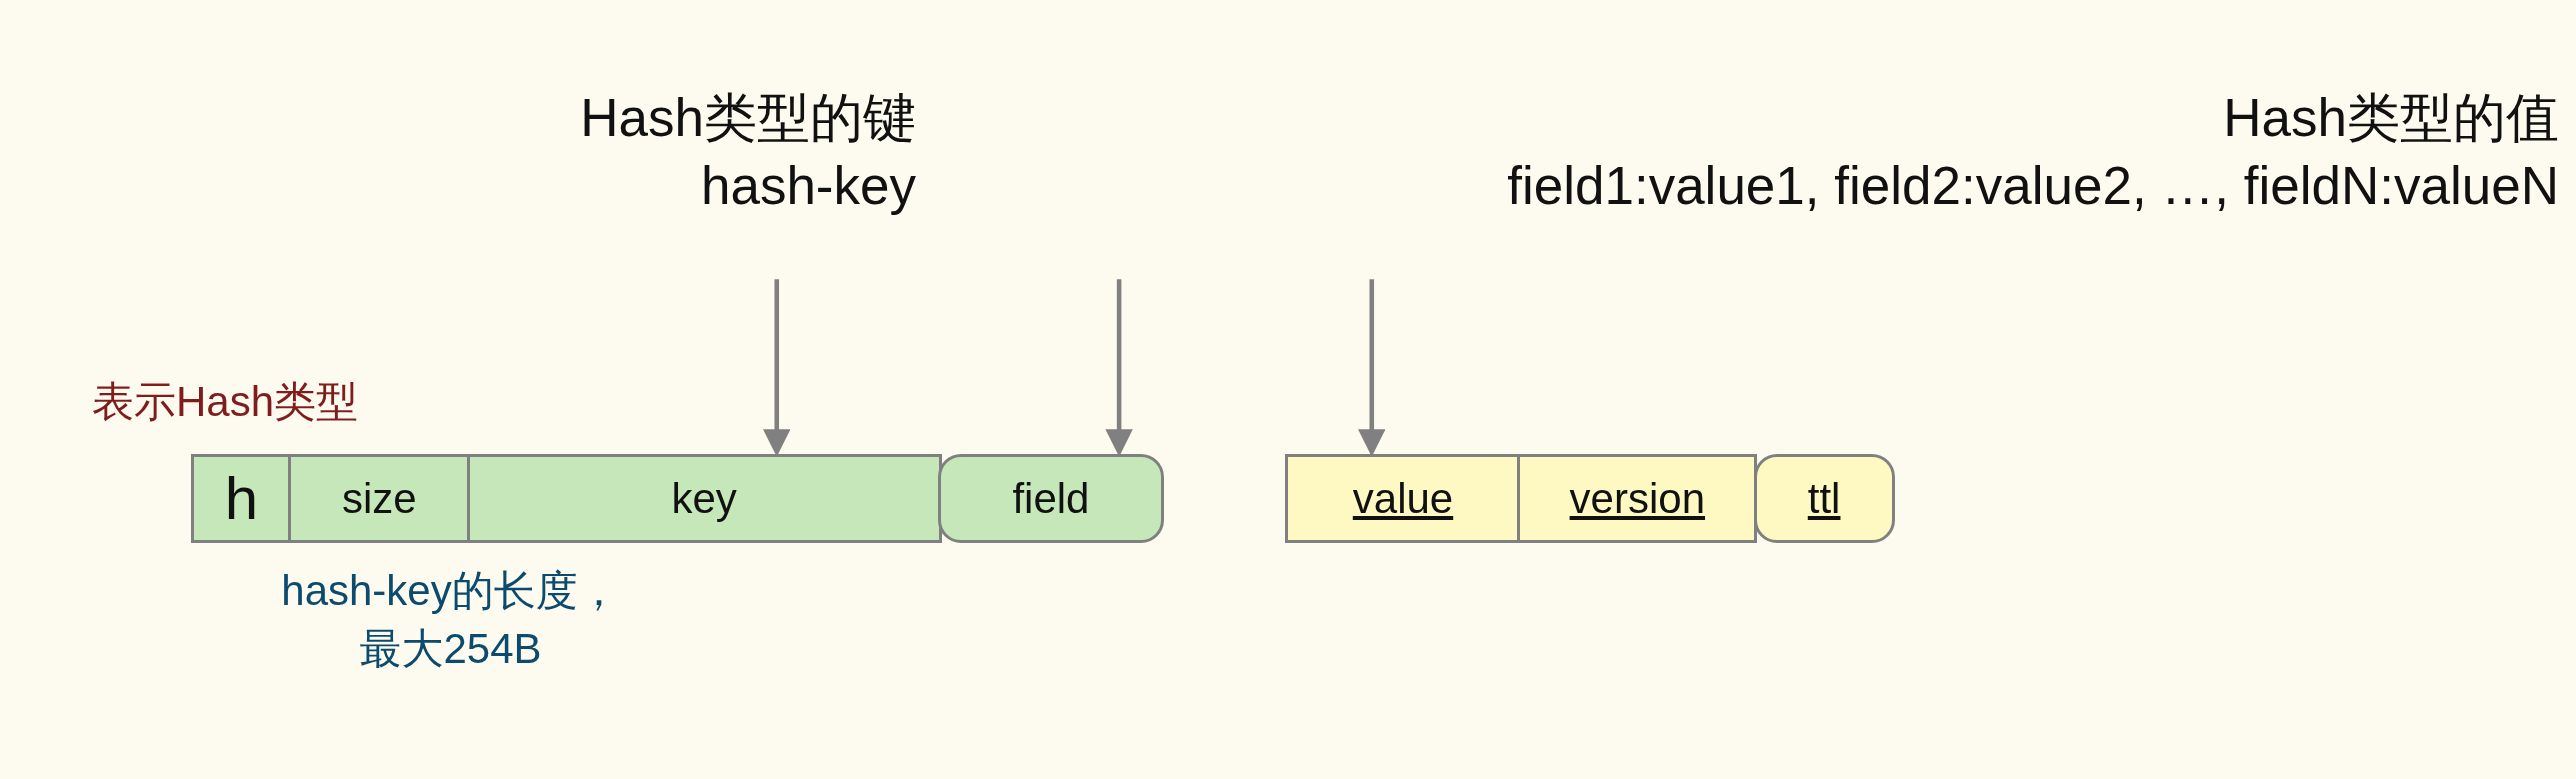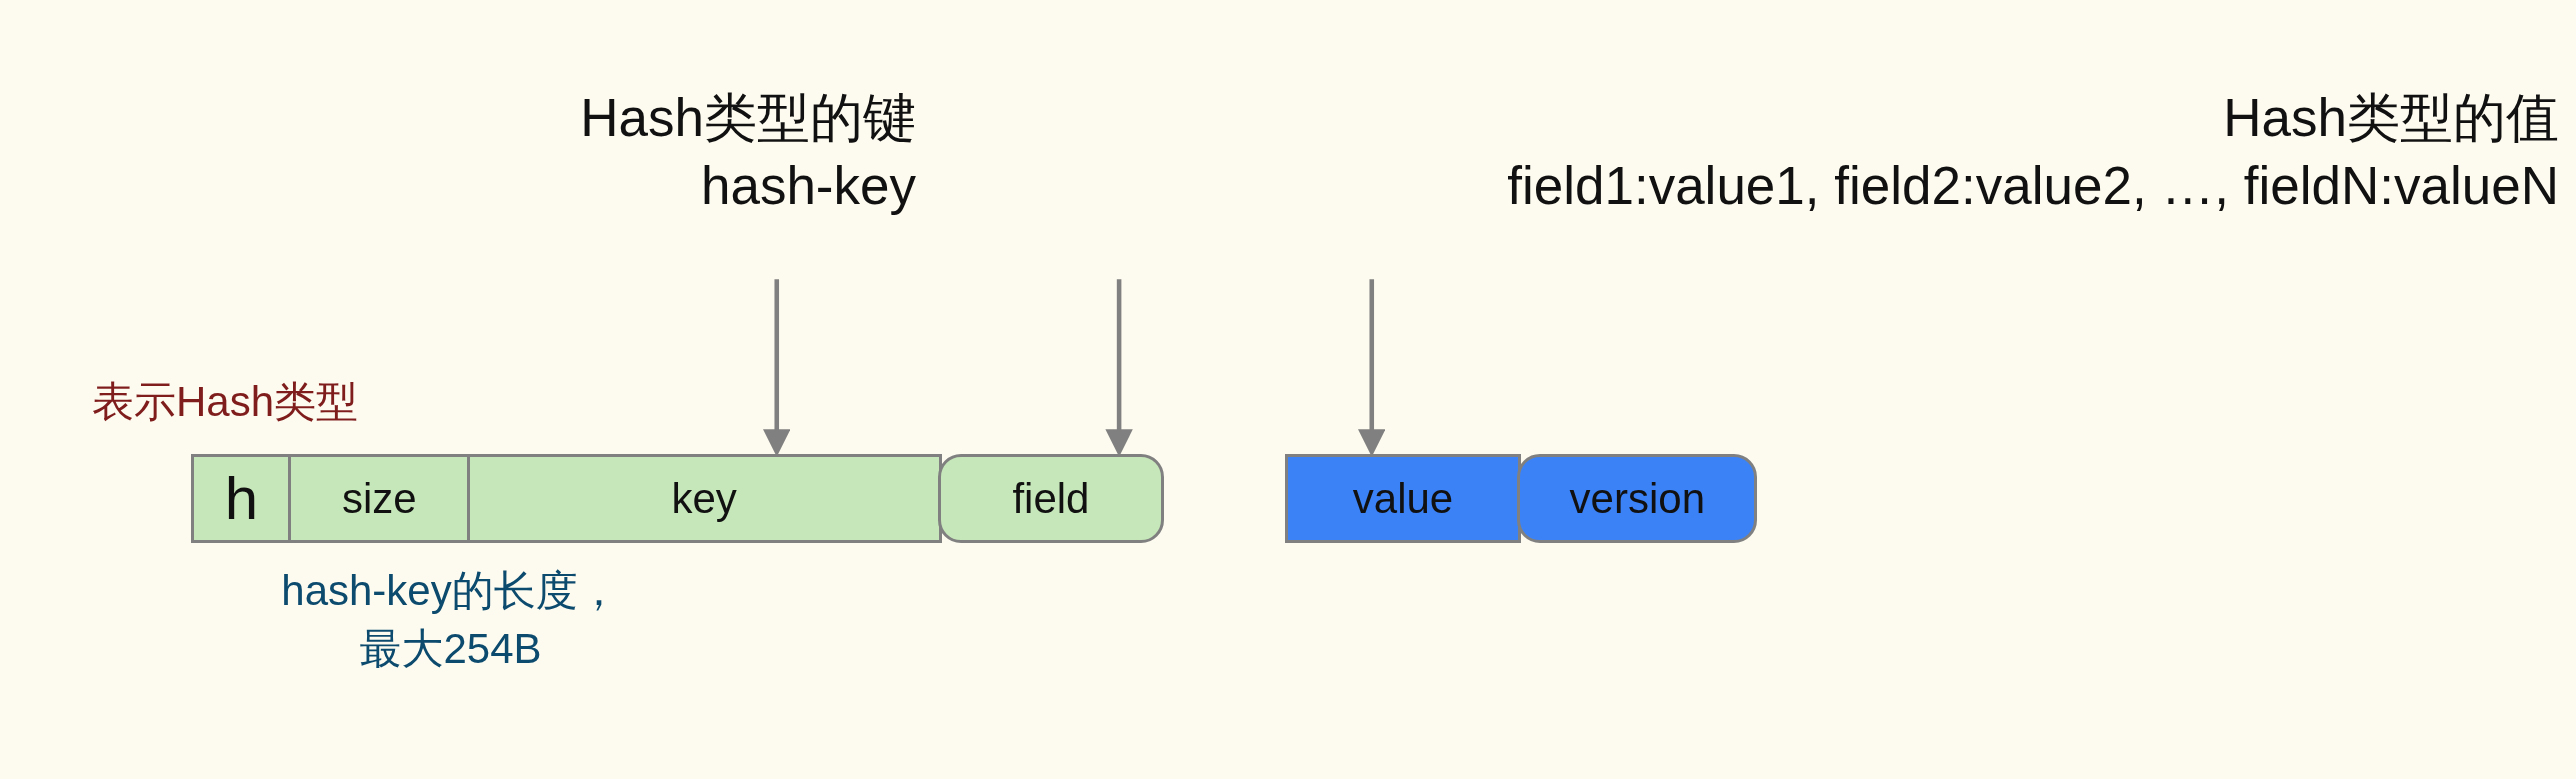--- a/index.html
+++ b/index.html
@@ -81,21 +81,21 @@
     display: flex;
     align-items: center;
     justify-content: center;
     font-size: 42px;
     color: #111111;
     margin-right: -3.7px;
     white-space: nowrap;
   }
   .cell:last-child { margin-right: 0; border-radius: 23px; }
   .cell.green  { background: #c6e7b9; }
-  .cell.yellow { background: #3b82f6; }
+  .cell.yellow { background: #fef9c3; text-decoration: underline; }
   .cell.big    { font-size: 60px; }
 
   #record-green  { left: 191px;  }
   #record-yellow { left: 1285px; }
 
   
   .arrow {
     position: absolute;
     pointer-events: none;
   }
@@ -125,20 +125,21 @@
   <div class="record" id="record-green">
     <div class="cell green big" style="width:101px;">h</div>
     <div class="cell green" style="width:182px;">size</div>
     <div class="cell green" style="width:475px;">key</div>
     <div class="cell green" style="width:226px;">field</div>
   </div>
 
   <div class="record" id="record-yellow">
     <div class="cell yellow" style="width:236px;">value</div>
     <div class="cell yellow" style="width:240px;">version</div>
+    <div class="cell yellow" style="width:141px;">ttl</div>
   </div>
 
   <svg class="arrow" style="left:0;top:0;" width="2576" height="779" viewBox="0 0 2813 851">
     <defs>
       <marker id="head" markerWidth="7" markerHeight="6" refX="0.6" refY="3" orient="auto" markerUnits="strokeWidth">
         <path d="M0,0 L0,6 L6,3 z" fill="#808080"></path>
       </marker>
     </defs>
 
     <line x1="848" y1="305" x2="848" y2="472" stroke="#808080" stroke-width="5" marker-end="url(#head)"></line>

